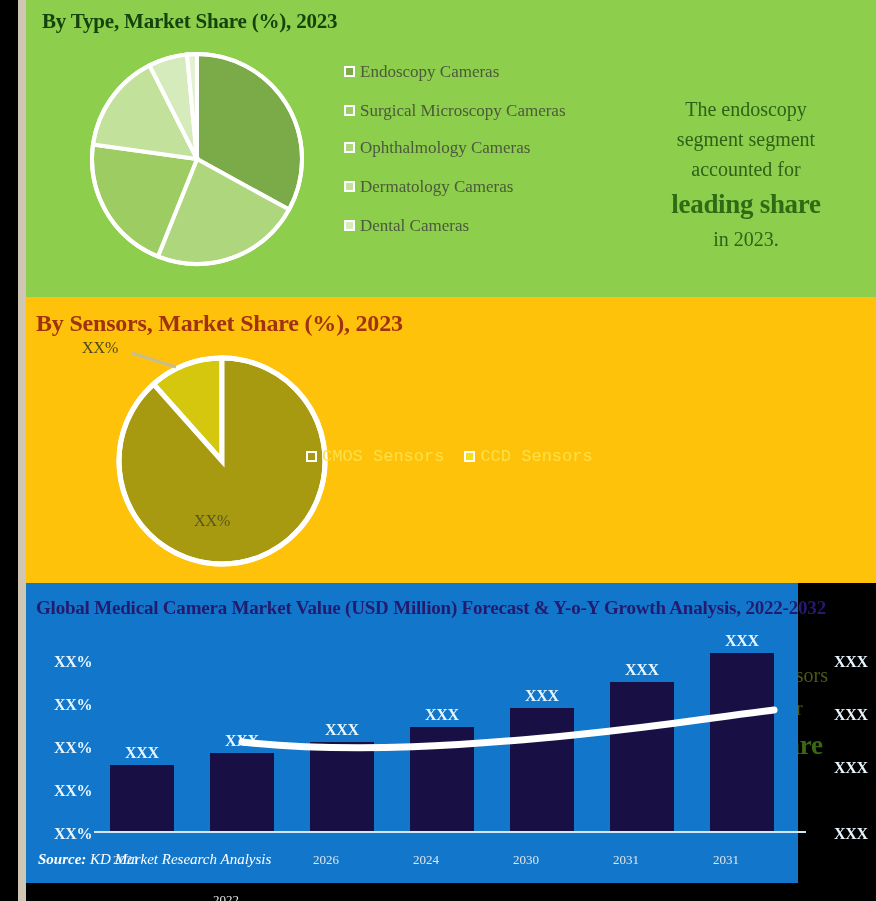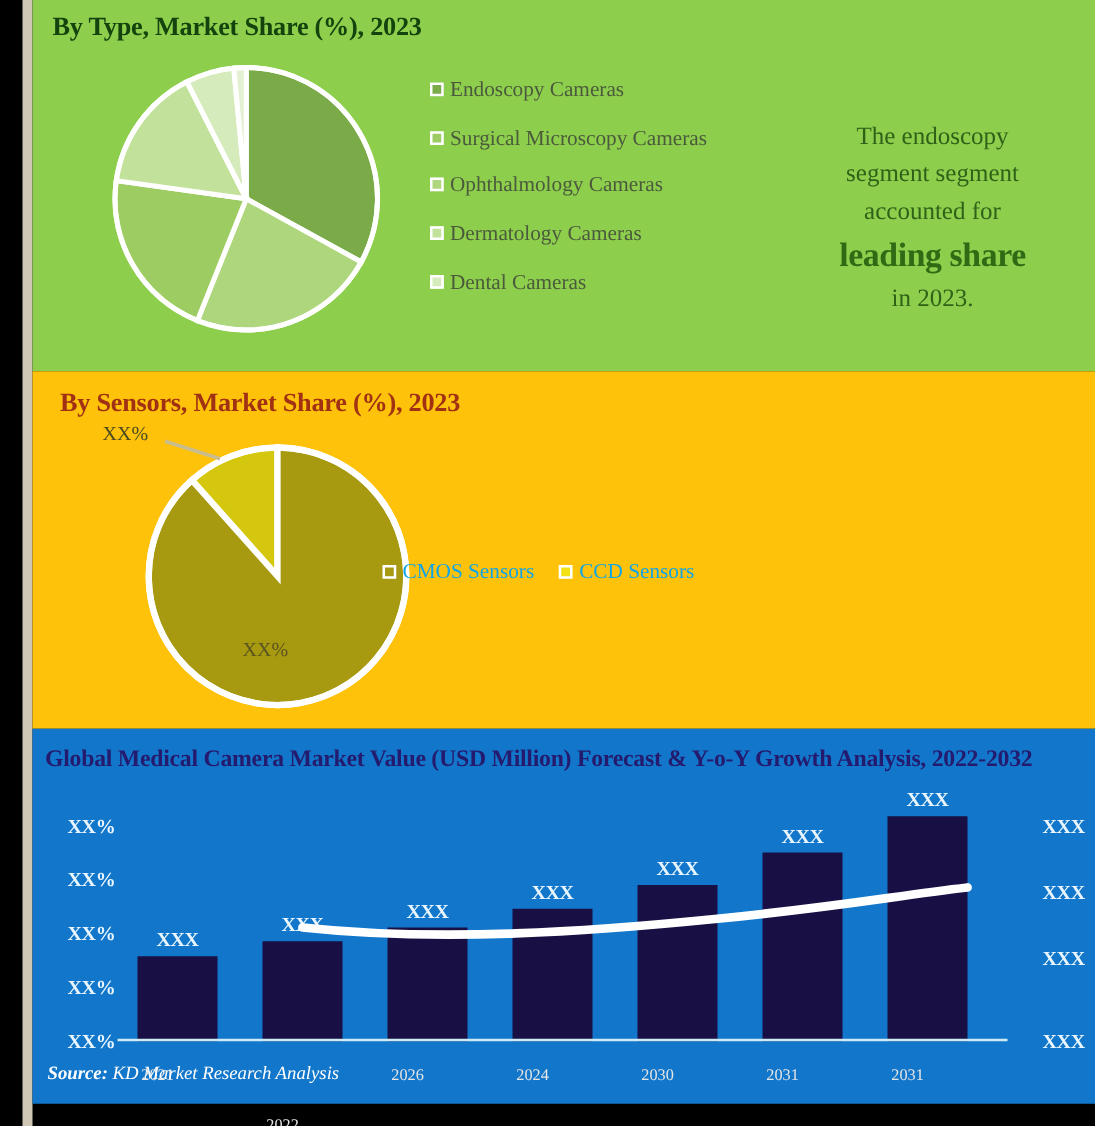--- a/index.html
+++ b/index.html
@@ -45,49 +45,49 @@
     display: block; font-size: 27px; font-weight: bold; color: #2f6b14;
     line-height: 40px; letter-spacing: -0.3px;
   }
 
   
   .panel-orange {
     position: absolute; left: 26px; top: 297px; width: 850px; height: 286px;
     background: #ffc20a;
   }
   .p2-title {
-    position: absolute; left: 22px; top: 13px;
-    font-size: 21px; font-weight: bold; color: #a03113;
+    position: absolute; left: 10px; top: 13px;
+    font-size: 24px; font-weight: bold; color: #a03113;
     letter-spacing: -0.2px;
   }
   .pie2-wrap { position: absolute; left: 88px; top: 54px; width: 216px; height: 220px; }
   .lbl-xx-top {
     position: absolute; left: 56px; top: 42px;
     font-size: 16px; color: #4a4a1e;
   }
   .lbl-xx-bottom {
     position: absolute; left: 168px; top: 215px;
     font-size: 16px; color: #5a5420;
   }
   .legend2 { position: absolute; left: 306px; top: 447px; display: flex; align-items: center; }
   .lg2-mark { width: 11px; height: 11px; border: 2px solid #ffffff; margin-right: 5px; }
-  .lg2-text { font-size: 17px; color: #0ea5e9; margin-right: 20px; }
+  .lg2-text { font-size: 17px; color: #fde047; margin-right: 20px; font-family: Liberation Mono, monospace; }
 
   .callout2 {
     position: absolute; left: 594px; top: 362px; width: 256px;
     text-align: center; color: #4f5713; line-height: 33px; font-size: 20px;
   }
   .callout2 .big {
     display: block; font-size: 27px; font-weight: bold; color: #3c6614;
     line-height: 40px; letter-spacing: -0.3px;
   }
 
   
   .panel-blue {
-    position: absolute; left: 26px; top: 583px; width: 850px; height: 300px;
+    position: absolute; left: 26px; top: 583px; width: 772px; height: 300px;
     background: #1277ca;
   }
   .p3-title {
     position: absolute; left: 10px; top: 11px; width: 830px;
     font-size: 19px; font-weight: bold; color: #241a6e;
     line-height: 27px; letter-spacing: -0.2px;
   }
   .axis-left { position: absolute; left: 6px; top: 72px; width: 62px; height: 178px; }
   .axis-right { position: absolute; left: 780px; top: 72px; width: 62px; height: 178px; }
   .ax-lbl {

